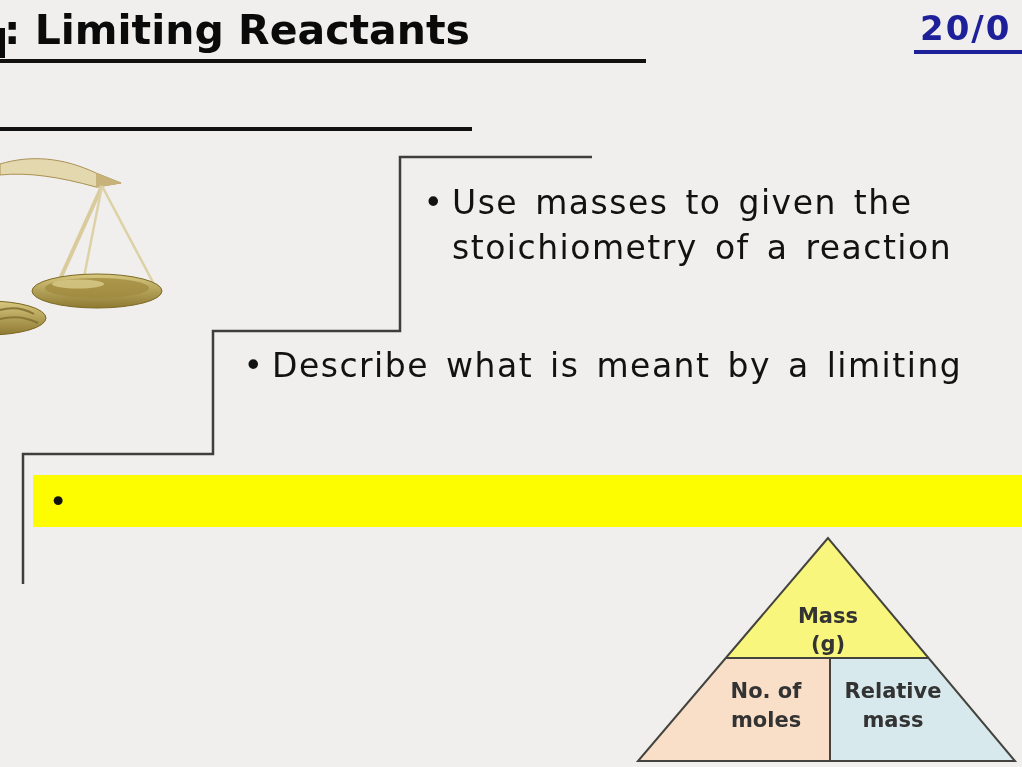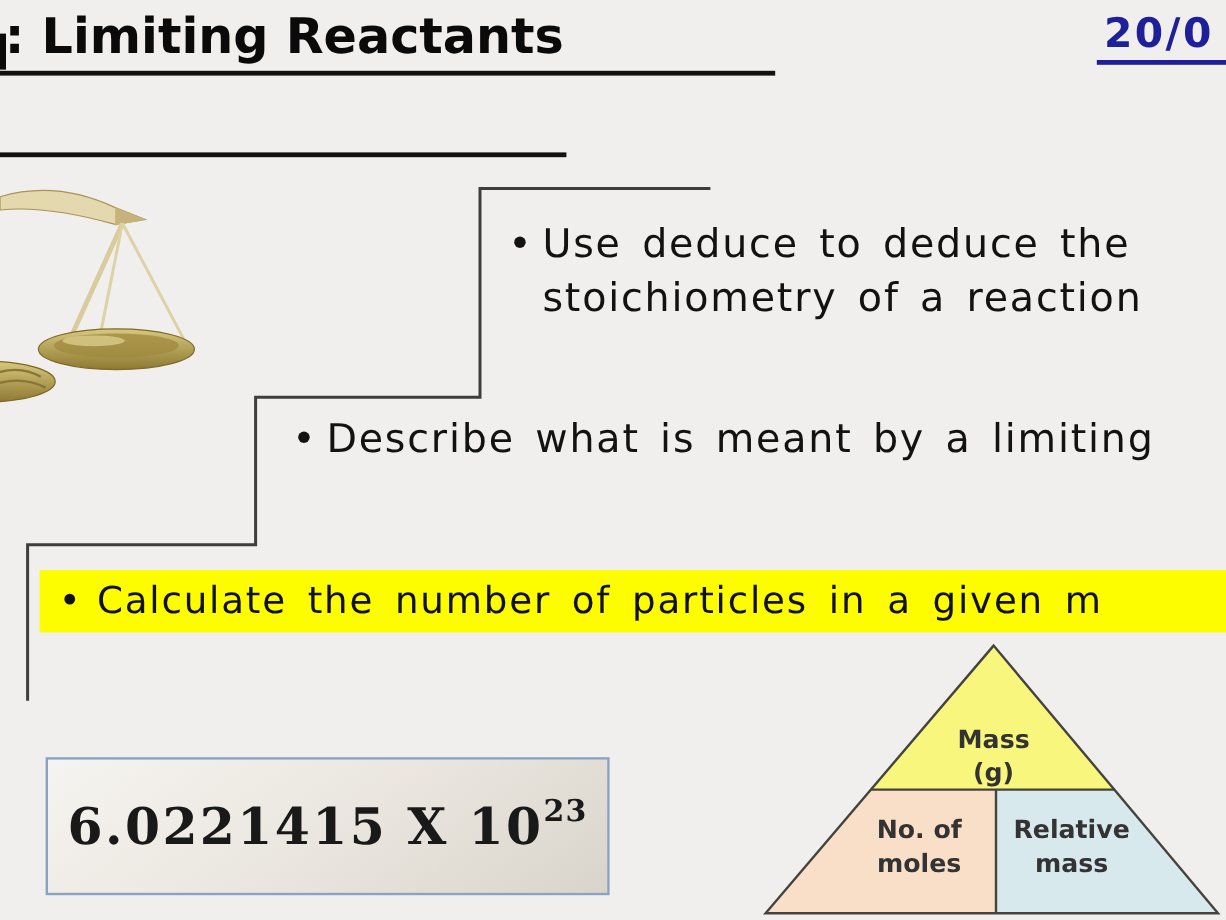--- a/index.html
+++ b/index.html
@@ -86,42 +86,36 @@
   <div class="cut-frag"></div>
   <h1 class="title title-line1">: Limiting Reactants</h1>
   <div class="title-underline u1"></div>
   <div class="title-underline u2"></div>
 
   <div class="date" style="color: rgb(30, 32, 153); border-bottom-color: rgb(30, 32, 153);">20/0</div>
 
   <div class="bullet bullet-1">
     <span class="marker">•</span>
     <span class="blines">
-      <span>Use deduce to deduce the</span><br>
+      <span>Use masses to given the</span><br>
       <span>stoichiometry of a reaction</span>
     </span>
   </div>
 
   <div class="bullet bullet-2">
     <span class="marker">•</span>
     <span class="blines">
       <span>Describe what is meant by a limiting</span><br>
     </span>
   </div>
 
   <div class="highlight-band" style="background-color: rgb(253, 253, 0);">
     <span class="marker">•</span>
-    <span>Calculate the number of particles in a given m</span>
   </div>
 
-  <div class="avogadro-box" style="border-color: rgb(139, 163, 194);">
-    <div class="avogadro-text">
-      <span>6.0221415 X 10</span><sup>23</sup>
-    </div>
-  </div>
 
   <svg class="abs" style="left:618px;top:530px;" width="404" height="237" viewBox="0 0 404 237">
     <polygon points="210,8 108,128 311,128" fill="#f8f67c"></polygon>
     <polygon points="108,128 212,128 212,231 20,231" fill="#fadfc8"></polygon>
     <polygon points="212,128 311,128 397,231 212,231" fill="#d8e9ee"></polygon>
     <polygon points="210,8 20,231 397,231" fill="none" stroke="#44443e" stroke-width="2"></polygon>
     <line x1="108" y1="128" x2="311" y2="128" stroke="#44443e" stroke-width="2"></line>
     <line x1="212" y1="128" x2="212" y2="231" stroke="#44443e" stroke-width="2"></line>
     <text class="tri-label" x="210" y="93" text-anchor="middle">Mass</text>
     <text class="tri-label" x="210" y="121" text-anchor="middle">(g)</text>

